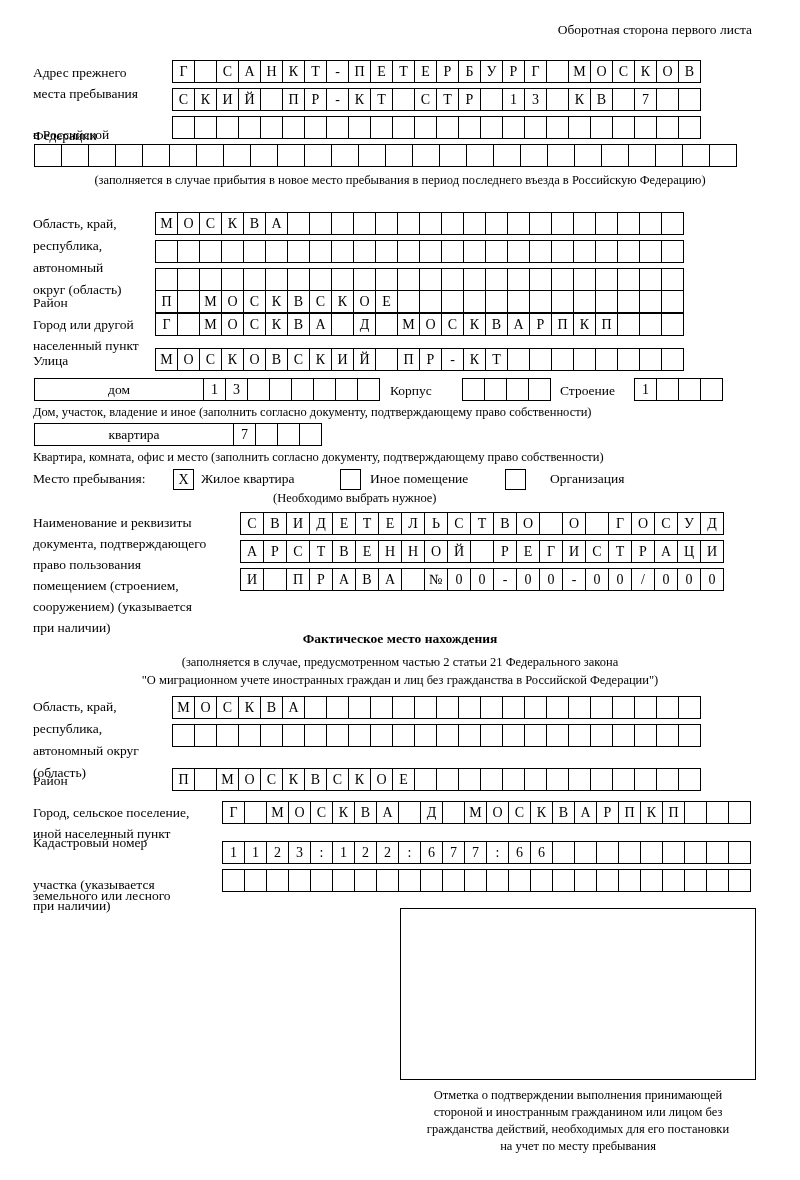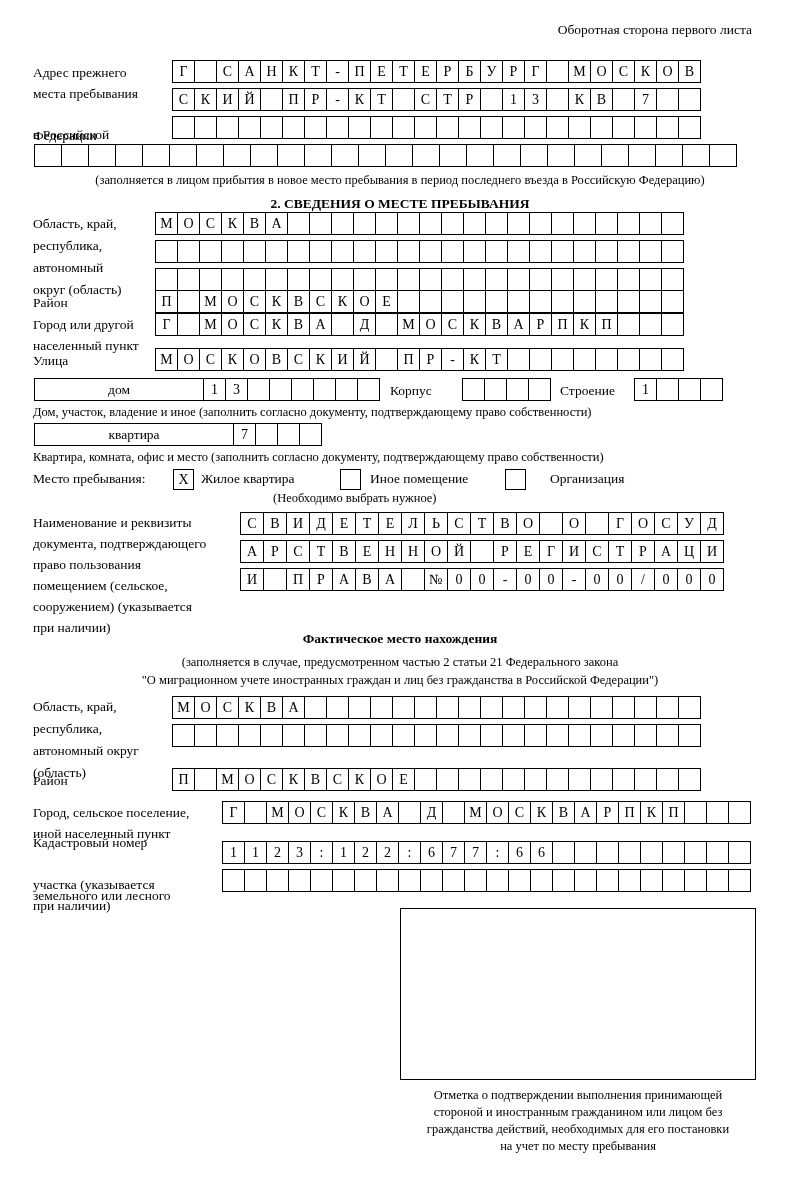--- a/index.html
+++ b/index.html
@@ -173,23 +173,22 @@
       <div class="cell" style="width: 28px;"></div>
       <div class="cell" style="width: 28px;"></div>
       <div class="cell" style="width: 28px;"></div>
       <div class="cell" style="width: 28px;"></div>
       <div class="cell" style="width: 28px;"></div>
       <div class="cell" style="width: 28px;"></div>
       <div class="cell" style="width: 28px;"></div>
       <div class="cell" style="width: 28px;"></div>
     </div>
 
-  <div class="txt small center" style="left:0;top:172px;width:800px;">(заполняется в лицом прибытия в новое место пребывания в период последнего въезда в Российскую Федерацию)</div>
-
-  <div class="txt bold center" style="left:0;top:195px;width:800px;font-size:13.5px;">2. СВЕДЕНИЯ О МЕСТЕ ПРЕБЫВАНИЯ</div>
+  <div class="txt small center" style="left:0;top:172px;width:800px;">(заполняется в случае прибытия в новое место пребывания в период последнего въезда в Российскую Федерацию)</div>
+
 
   <div class="txt" style="left:33px;top:215px;">Область, край,</div>
   <div class="txt" style="left:33px;top:237px;">республика,</div>
   <div class="txt" style="left:33px;top:259px;">автономный</div>
   <div class="txt" style="left:33px;top:281px;">округ (область)</div>
 
   <div class="row" id="s2-region-0" style="left:155px;top:212px;">
       <div class="cell">М</div>
       <div class="cell">О</div>
       <div class="cell">С</div>
@@ -395,21 +394,21 @@
   <div class="txt" style="left:201px;top:470px;">Жилое квартира</div>
   <div class="chk" style="left:340px;top:469px;"></div>
   <div class="txt" style="left:370px;top:470px;">Иное помещение</div>
   <div class="chk" style="left:505px;top:469px;"></div>
   <div class="txt" style="left:550px;top:470px;">Организация</div>
   <div class="txt small" style="left:233px;top:490px;margin-left:40px;">(Необходимо выбрать нужное)</div>
 
   <div class="txt" style="left:33px;top:514px;">Наименование и реквизиты</div>
   <div class="txt" style="left:33px;top:535px;">документа, подтверждающего</div>
   <div class="txt" style="left:33px;top:556px;">право пользования</div>
-  <div class="txt" style="left:33px;top:577px;">помещением (сельское,</div>
+  <div class="txt" style="left:33px;top:577px;">помещением (строением,</div>
   <div class="txt" style="left:33px;top:598px;">сооружением) (указывается</div>
   <div class="txt" style="left:33px;top:619px;">при наличии)</div>
 
   <div class="row" id="s2-doc-0" style="left:240px;top:512px;">
       <div class="cell" style="width: 24px;">С</div>
       <div class="cell" style="width: 24px;">В</div>
       <div class="cell" style="width: 24px;">И</div>
       <div class="cell" style="width: 24px;">Д</div>
       <div class="cell" style="width: 24px;">Е</div>
       <div class="cell" style="width: 24px;">Т</div>

